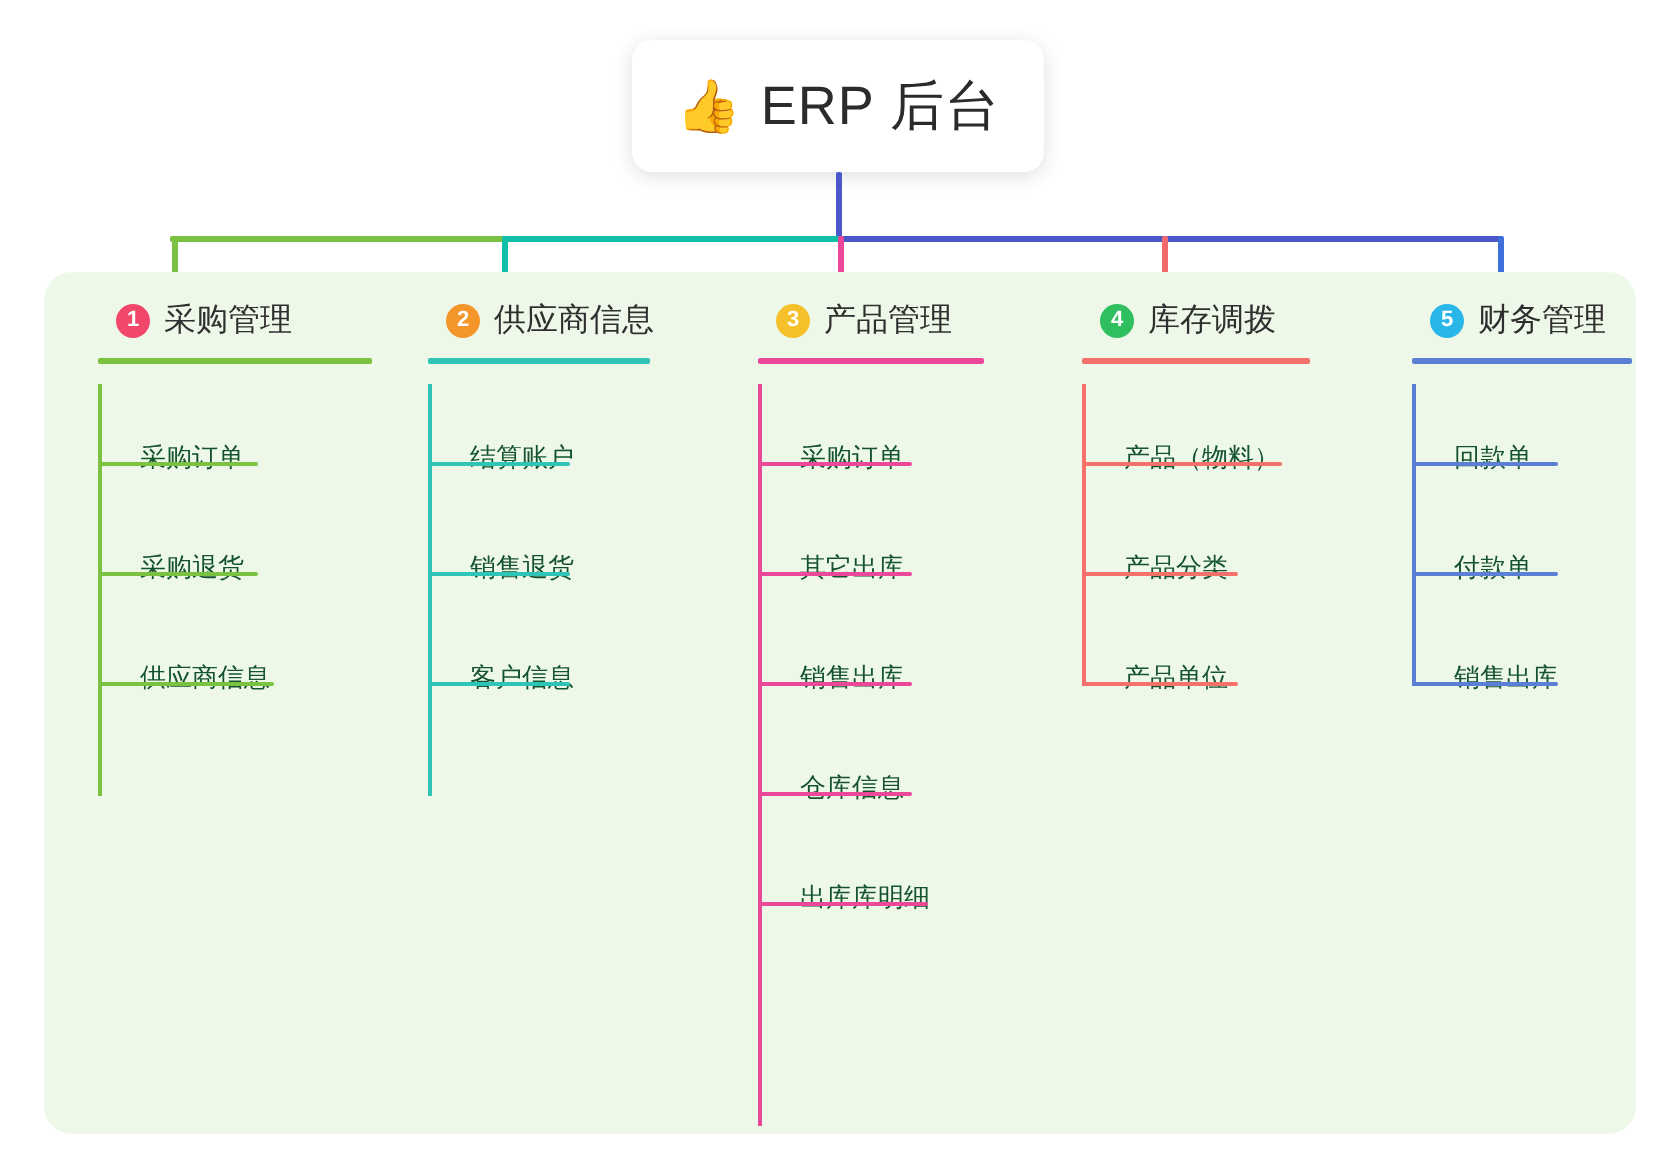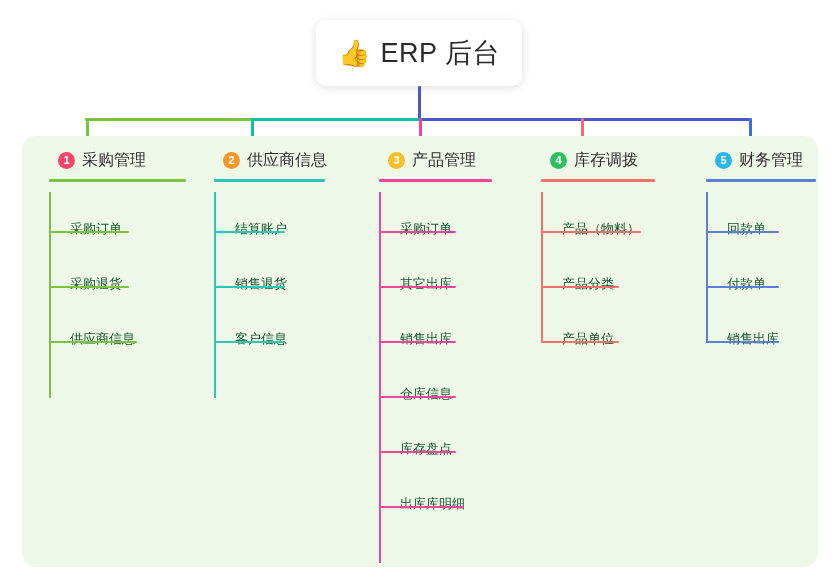--- a/index.html
+++ b/index.html
@@ -152,24 +152,20 @@
           </div>
           <div class="leaf">
             <span class="leaf-label">销售出库</span>
             <div class="leaf-rule" style="width: 77px; background: rgb(236, 72, 153);"></div>
           </div>
           <div class="leaf">
             <span class="leaf-label">仓库信息</span>
             <div class="leaf-rule" style="width: 77px; background: rgb(236, 72, 153);"></div>
           </div>
           <div class="leaf">
-            <span class="leaf-label">库存盘点</span>
-            <div class="leaf-rule" style="width: 77px; background: rgb(236, 72, 153);"></div>
-          </div>
-          <div class="leaf">
             <span class="leaf-label">出库库明细</span>
             <div class="leaf-rule" style="width: 85px; background: rgb(236, 72, 153);"></div>
           </div>
         </div>
       </div>
       <div class="col" style="left: 532px; top: 146px;">
         <div class="col-head">
           <div class="head-row">
             <span class="badge" style="background: rgb(47, 191, 95);">4</span>
             <span class="head-text">库存调拨</span>

